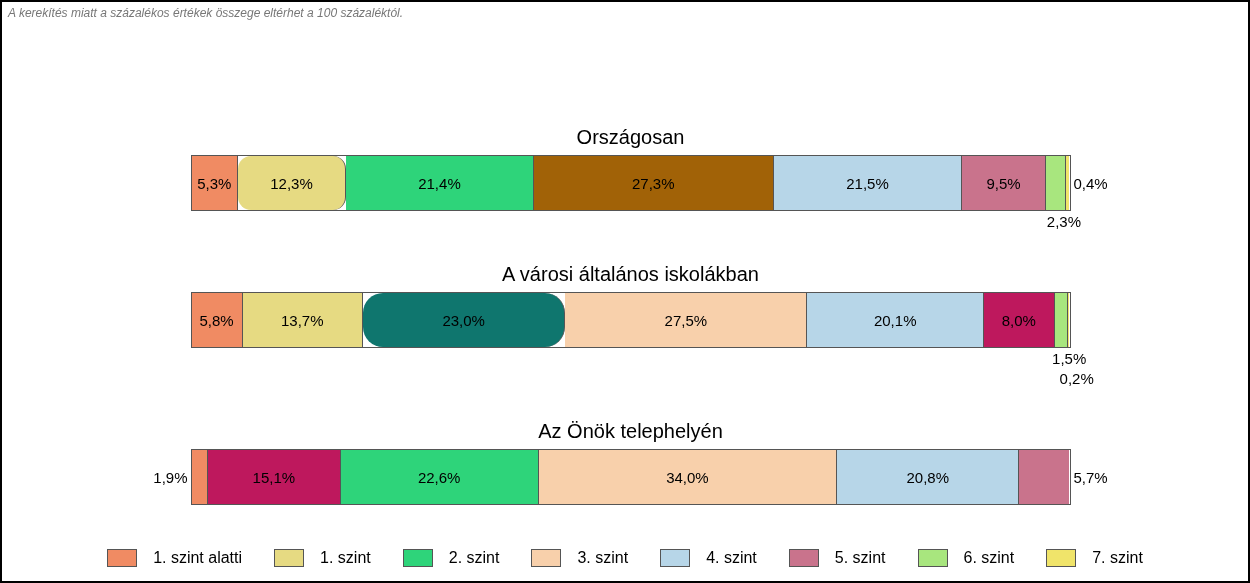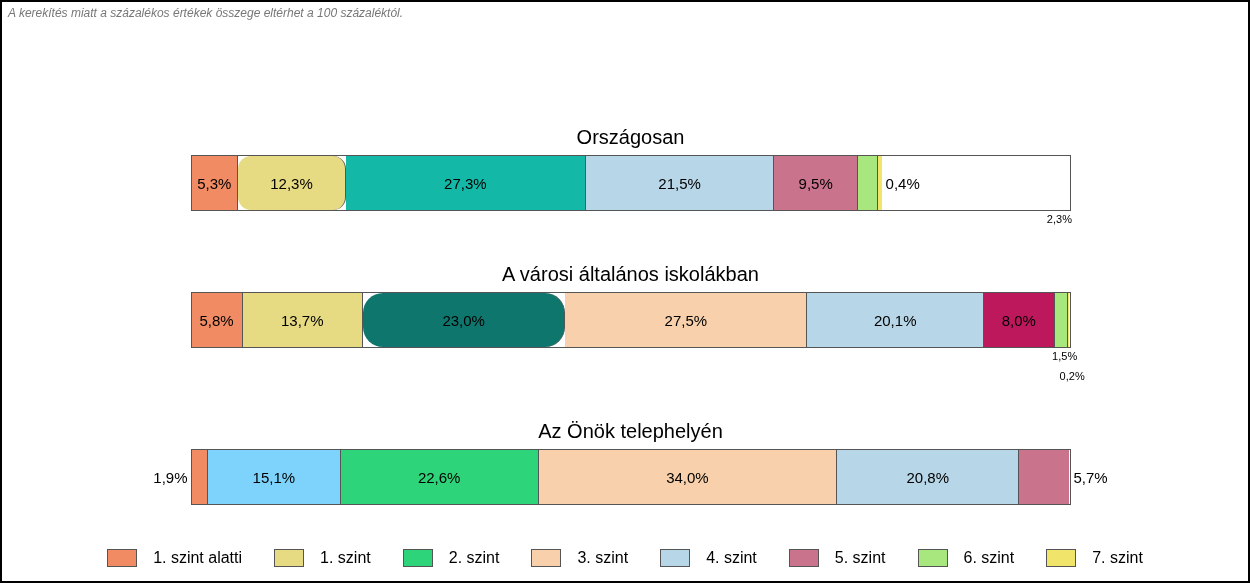--- a/index.html
+++ b/index.html
@@ -62,21 +62,21 @@
     color: #000;
     position: relative;
     white-space: nowrap;
   }
   .seg:last-child { border-right: none; }
   .below-labels {
     position: relative;
     width: 880px;
     margin: 2px auto 0 auto;
     height: 22px;
-    font-size: 11px;
+    font-size: 15px;
   }
   .below-labels span { position: absolute; }
 
   .legend {
     position: absolute;
     bottom: 14px;
     left: 0;
     right: 0;
     display: flex;
     justify-content: center;
@@ -100,21 +100,22 @@
 <div class="frame">
   <div class="note">A kerekítés miatt a százalékos értékek összege eltérhet a 100 százaléktól.</div>
 
   <div class="charts" id="charts">
       <div class="group">
         <div class="group-title">Országosan</div>
         <div class="bar-wrap">
           <div class="bar">
             <div class="seg" style="background: rgb(240, 139, 99); width: 5.3%;">5,3%</div>
             <div class="seg" style="background: rgb(230, 218, 130); width: 12.3%; border-radius: 13px;">12,3%</div>
-            <div class="seg" style="background: #14b8a6; width: 27.3%;">27,3%</div>
+            <div class="seg" style="background: rgb(46, 212, 122); width: 21.4%;">21,4%</div>
+            <div class="seg" style="background: #a16207; width: 27.3%;">27,3%</div>
             <div class="seg" style="background: rgb(183, 214, 232); width: 21.5%;">21,5%</div>
             <div class="seg" style="background: rgb(201, 115, 140); width: 9.5%;">9,5%</div>
             <div class="seg" style="background: rgb(168, 230, 126); width: 2.3%;"></div>
             <div class="seg" style="background: rgb(240, 228, 106); width: 0.4%;">
               <span style="position: absolute; left: 100%; margin-left: 4px;">0,4%</span>
             </div>
           </div>
         </div>
         <div class="below-labels" style="height: 22px;">
           <span style="left: calc(98.45% - 10px); top: 0px;">2,3%</span>
@@ -139,21 +140,21 @@
           <span style="left: calc(99.8998% - 10px); top: 20px;">0,2%</span>
         </div>
       </div>
       <div class="group">
         <div class="group-title">Az Önök telephelyén</div>
         <div class="bar-wrap">
           <div class="bar">
             <div class="seg" style="background: rgb(240, 139, 99); width: 1.8981%;">
               <span style="position: absolute; right: 100%; margin-right: 4px;">1,9%</span>
             </div>
-            <div class="seg" style="background: #7dd3fc; width: 15.0849%;">15,1%</div>
+            <div class="seg" style="background: #be185d; width: 15.0849%;">15,1%</div>
             <div class="seg" style="background: rgb(46, 212, 122); width: 22.5774%;">22,6%</div>
             <div class="seg" style="background: rgb(248, 208, 171); width: 33.966%;">34,0%</div>
             <div class="seg" style="background: rgb(183, 214, 232); width: 20.7792%;">20,8%</div>
             <div class="seg" style="background: rgb(201, 115, 140); width: 5.69431%;">
               <span style="position: absolute; left: 100%; margin-left: 4px;">5,7%</span>
             </div>
           </div>
         </div>
       </div>
     </div>

